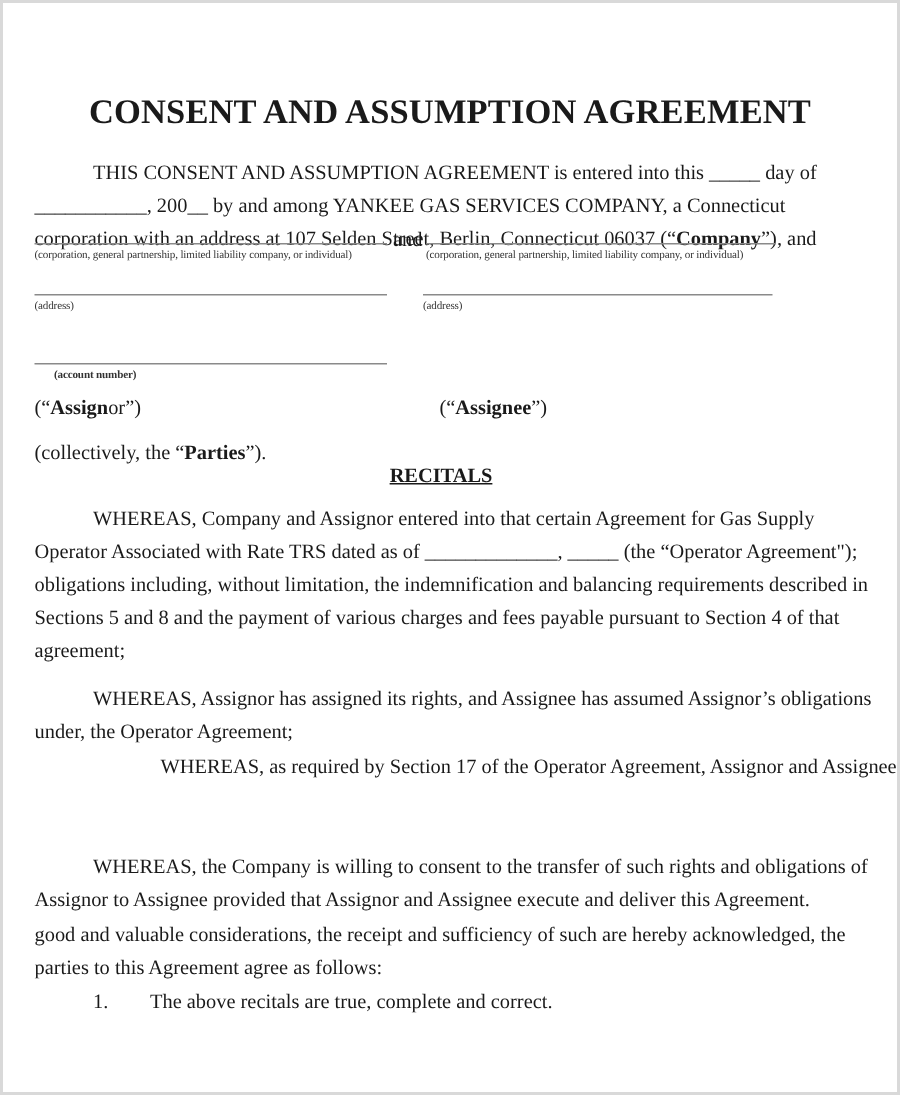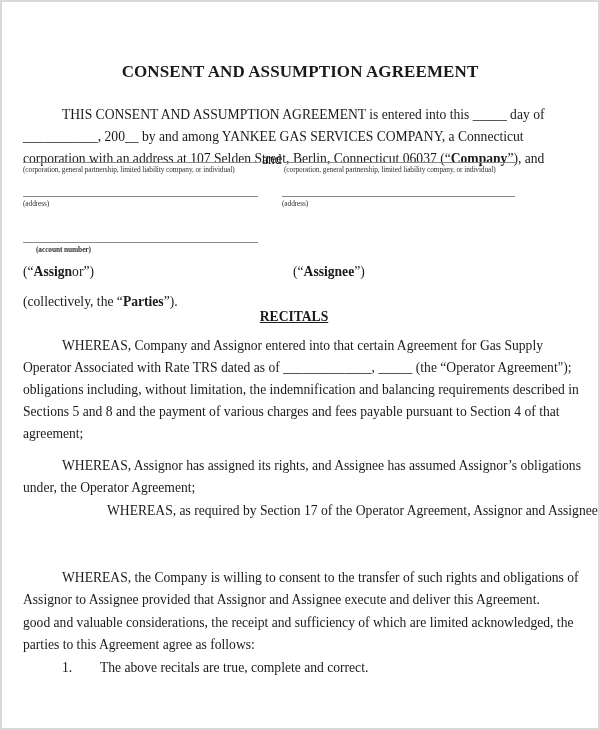--- a/index.html
+++ b/index.html
@@ -14,21 +14,21 @@
     .page-frame {
       position: absolute; left: 0; top: 0;
       width: 596px; height: 726px;
       border: 2px solid #d9d9d9;
       background: #fff;
     }
     .abs { position: absolute; white-space: nowrap; }
     .title {
       left: 0; width: 600px; top: 62px;
       text-align: center;
-      font-weight: bold; font-size: 17px;
+      font-weight: bold; font-size: 23px;
       letter-spacing: 0.1px;
     }
     .body-text { font-size: 13.6px; line-height: 22px; }
     .para {
       position: absolute; left: 23px; width: 560px;
       font-size: 13.6px; line-height: 22px;
     }
     .para .line { display: block; white-space: nowrap; }
     .para .line.indent { padding-left: 39px; }
     b { font-weight: bold; }
@@ -100,18 +100,18 @@
 <div class="para" style="top:500px;margin-left:45px;">
   <span class="line indent">WHEREAS, as required by Section 17 of the Operator Agreement, Assignor and Assignee</span>
 </div>
 
 <div class="para" style="top:567px;">
   <span class="line indent">WHEREAS, the Company is willing to consent to the transfer of such rights and obligations of</span>
   <span class="line">Assignor to Assignee provided that Assignor and Assignee execute and deliver this Agreement.</span>
 </div>
 
 <div class="para" style="top:612px;">
-  <span class="line">good and valuable considerations, the receipt and sufficiency of which are limited acknowledged, the</span>
+  <span class="line">good and valuable considerations, the receipt and sufficiency of such are hereby acknowledged, the</span>
   <span class="line">parties to this Agreement agree as follows:</span>
 </div>
 
 <div class="abs list-num" style="left:62px; top:660px;">1.</div>
 <div class="abs list-num" style="left:100px; top:660px;">The above recitals are true, complete and correct.</div>
 
 </body></html>

